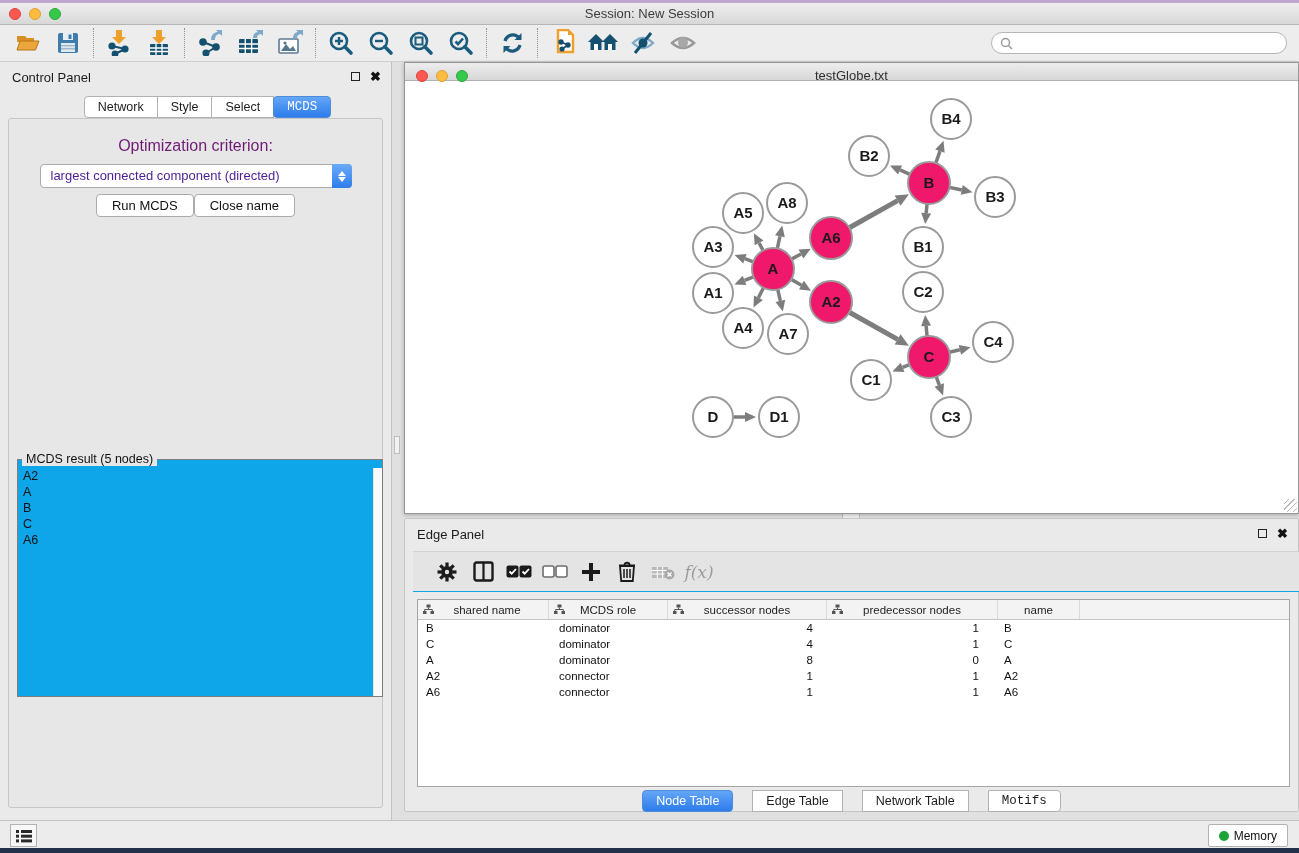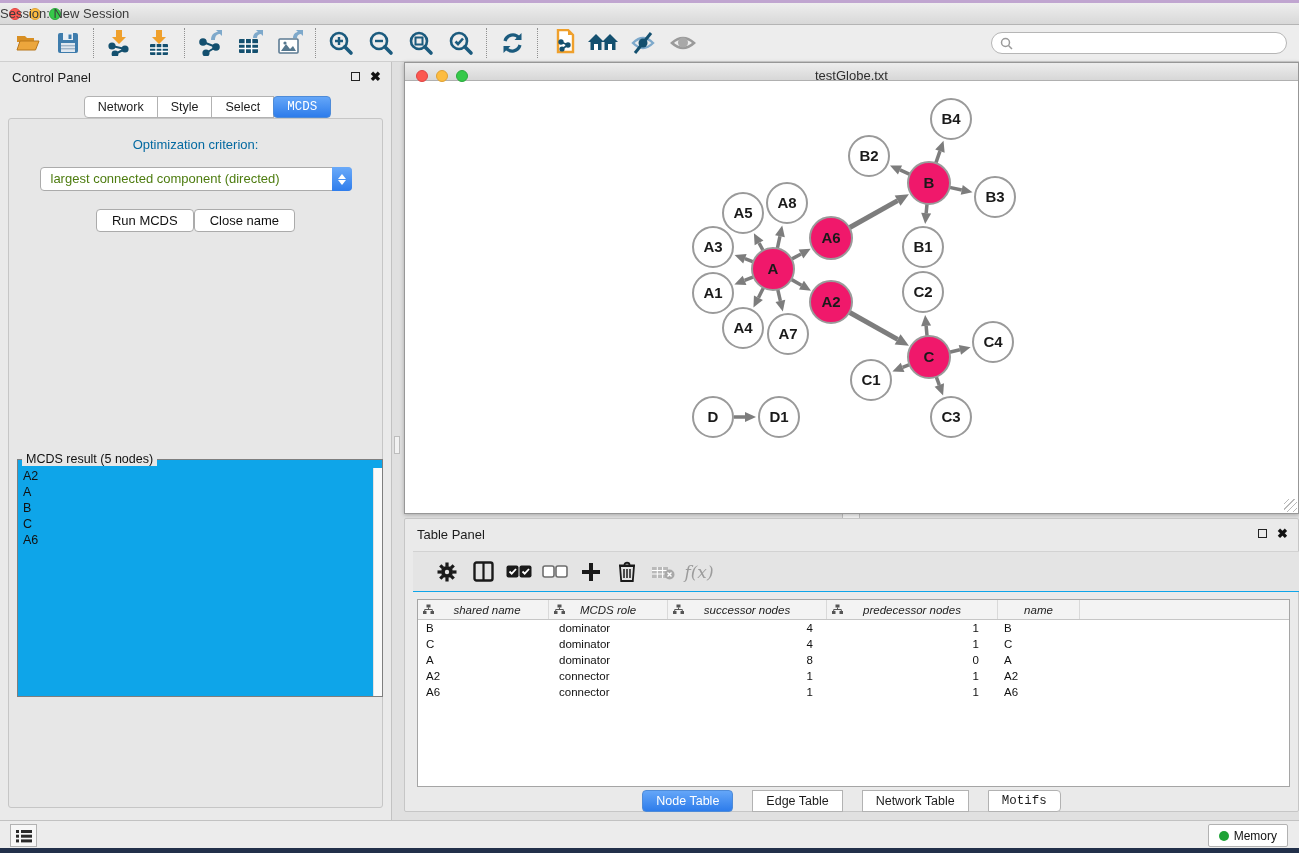--- a/index.html
+++ b/index.html
@@ -5,21 +5,21 @@
   * { margin:0; padding:0; box-sizing:border-box; }
   html,body { width:1299px; height:853px; font-family:"Liberation Sans",sans-serif; }
   #screen { position:relative; width:1299px; height:853px; background:#22304a; overflow:hidden; }
   .wall-top { position:absolute; left:0; top:0; width:1299px; height:3px; background:#c0a5d0; }
 
   .app { position:absolute; left:0; top:3px; width:1299px; height:845px; background:#e4e4e4; }
 
   
   .titlebar { position:absolute; left:0; top:0; width:100%; height:22px;
     background:linear-gradient(#eeeeee,#d8d8d8); border-bottom:1px solid #b4b4b4; }
-  .titlebar .title { position:absolute; left:0; right:0; top:3px; text-align:left;
+  .titlebar .title { position:absolute; left:0; right:0; top:3px; text-align:center;
     font-size:13px; color:#3c3c3c; }
   .lights { position:absolute; left:9px; top:5px; display:flex; gap:8px; }
   .light { width:12px; height:12px; border-radius:50%; }
   .light.red { background:#fc5850; border:1px solid #df4343; }
   .light.yellow { background:#fdbc40; border:1px solid #dfa133; }
   .light.green { background:#35c949; border:1px solid #2aa93c; }
 
   
   .toolbar { position:absolute; left:0; top:22px; width:100%; height:37px; background:#ededed;
     border-bottom:1px solid #cfcfcf; display:flex; align-items:center; padding:0 8px; }
@@ -46,31 +46,31 @@
   .seg { background:#fff; border:1px solid #b2b2b2; margin-left:-1px; font-size:12.5px;
     color:#1c1c1c; padding:3px 13px; line-height:14px; }
   .seg:first-child { border-radius:4px 0 0 4px; margin-left:0; }
   .seg:last-child { border-radius:0 4px 4px 0;font-family:Liberation Mono, monospace; }
   .seg.active { background:linear-gradient(#64a6f8,#2d7ceb); color:#fff; border-color:#4e8bd8;
     border-radius:4px; }
   .cp-tabs { position:absolute; left:0; top:34px; width:100%;margin-left:12px; }
 
   .cp-body { position:absolute; left:8px; top:56px; width:375px; height:690px; background:#e7e7e7;
     border:1px solid #c6c6c6; border-radius:3px; }
-  .opt-label { margin-top:18px; text-align:center; font-size:13px; color:#0369a1; }
-  .combo { position:relative; margin:15px auto 0 auto; width:312px; height:24px; background:#fff;
-    border:1px solid #ababab; border-radius:4px; font-size:13px; color:#4d7c0f; line-height:22px;
+  .opt-label { margin-top:18px; text-align:center; font-size:16px; color:#701a75; }
+  .combo { position:relative; margin:9px auto 0 auto; width:312px; height:24px; background:#fff;
+    border:1px solid #ababab; border-radius:4px; font-size:13px; color:#4c1d95; line-height:22px;
     padding-left:10px; }
   .combo .stepper { position:absolute; right:-1px; top:-1px; width:20px; height:24px;
     background:linear-gradient(#6aaaf9,#2f7dec); border-radius:0 4px 4px 0;
     display:flex; flex-direction:column; align-items:center; justify-content:center; gap:1px; }
   .chev { width:0; height:0; border-left:4px solid transparent; border-right:4px solid transparent; }
   .chev.up { border-bottom:5px solid #fff; }
   .chev.down { border-top:5px solid #fff; }
-  .btn-row { display:flex; justify-content:center; margin-top:18px; }
+  .btn-row { display:flex; justify-content:center; margin-top:6px; }
   .pbtn { background:#fff; border:1px solid #ababab; border-radius:4px; font-size:13px;
     color:#111; padding:3px 15px; line-height:15px; }
 
   .fieldset { position:absolute; left:8px; top:340px; width:366px; height:238px;
     border:1px solid #7e7e7e; background:#0ea5e9; }
   .fieldset .legend { position:absolute; left:4px; top:-8px; background:#e7e7e7; padding:0 4px;
     font-size:12.5px; color:#111; }
   .mcds-list { position:absolute; left:1px; top:8px; bottom:1px; right:10px; overflow:hidden; }
   .mcds-item { font-size:12.5px; color:#111; line-height:16px; padding-left:4px; }
   .mcds-scroll { position:absolute; right:0; top:8px; bottom:0; width:9px; background:#fafafa;
@@ -96,21 +96,21 @@
   .tpanel { position:absolute; left:404px; top:456px; width:895px; height:294px; background:#eaeaea;
     border:1px solid #c6c6c6; border-radius:2px; }
   .tp-toolbar { position:absolute; left:8px; top:32px; width:100%; height:41px; background:#e4e4e4;
     border-top:1px solid #d2d2d2; border-bottom:1px solid #0ea5e9;
     display:flex; align-items:center; padding-left:16px; }
   .tp-tbtn { width:36px; height:34px; display:flex; align-items:center; justify-content:center; }
   .fx { font-family:"DejaVu Serif",serif; font-style:italic; font-size:17px; color:#9c9c9c; }
 
   .ntable { position:absolute; left:12px; top:80px; width:873px; height:188px; background:#fff;
     border:1px solid #a5a5a5; overflow:hidden; }
-  .thead { display:flex; height:20px; background:#f3f3f3; border-bottom:1px solid #c6c6c6;font-style:italic; }
+  .thead { display:flex; height:20px; background:#f3f3f3; border-bottom:1px solid #c6c6c6; }
   .th { position:relative; border-right:1px solid #d9d9d9; display:flex; align-items:center;
     justify-content:center; font-size:11.5px; color:#222; }
   .th .tree-ic { position:absolute; left:5px; top:4px; }
   .trow { display:flex; height:16px; }
   .td { font-size:11.5px; color:#111; line-height:16px; white-space:nowrap; overflow:hidden; }
   .c0 { width:131px; padding-left:8px; }
   .c1 { width:119px; padding-left:10px; }
   .c2 { width:159px; text-align:right; padding-right:14px; }
   .c3 { width:171px; text-align:right; padding-right:19px; }
   .c4 { width:82px; padding-left:6px; }
@@ -435,21 +435,21 @@
               <text x="308" y="334" text-anchor="middle" font-size="15" fill="#1A1A1A" font-family="Liberation Sans, sans-serif">D</text>
               <circle cx="374" cy="329" r="20" fill="#FFFFFF" stroke="#9A9A9A" stroke-width="2"></circle>
               <text x="374" y="334" text-anchor="middle" font-size="15" fill="#1A1A1A" font-family="Liberation Sans, sans-serif">D1</text>
             </svg>
         </div>
         <div class="nw-grip"></div>
       </div>
 
       <div class="tpanel">
         <div class="panel-header">
-          <div class="ph-title">Table Panel</div>
+          <div class="ph-title">Edge Panel</div>
           <div class="ph-icons">
             <div class="float-ic"></div>
             <div class="close-ic">✖</div>
           </div>
         </div>
 
         <div class="tp-toolbar">
           <div class="tp-tbtn">
             <svg width="20" height="20" viewBox="0 0 20 20">
               <g fill="#1a1a1a">

